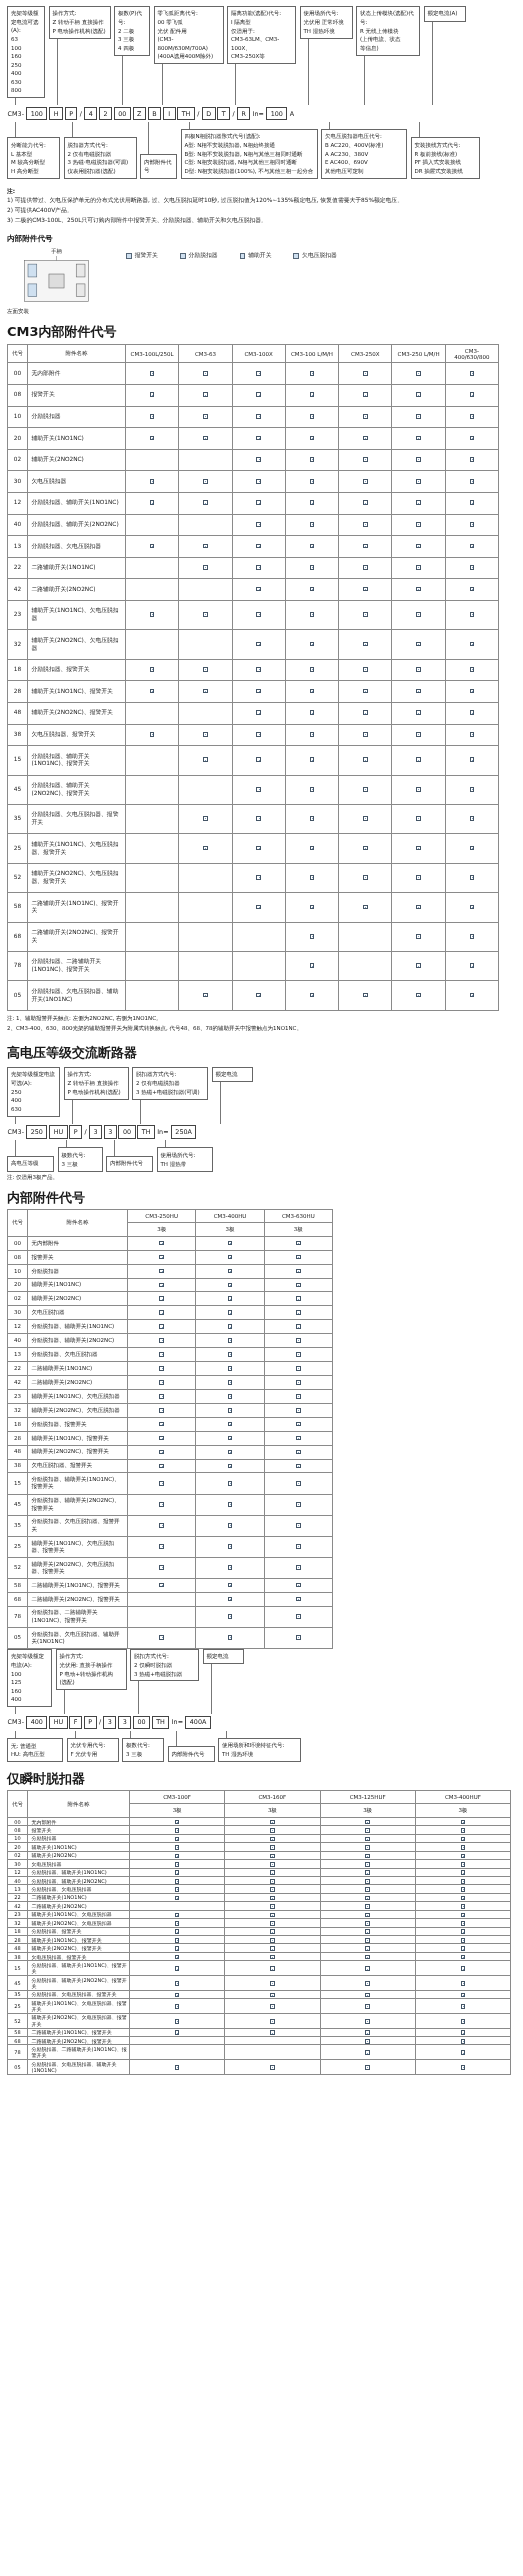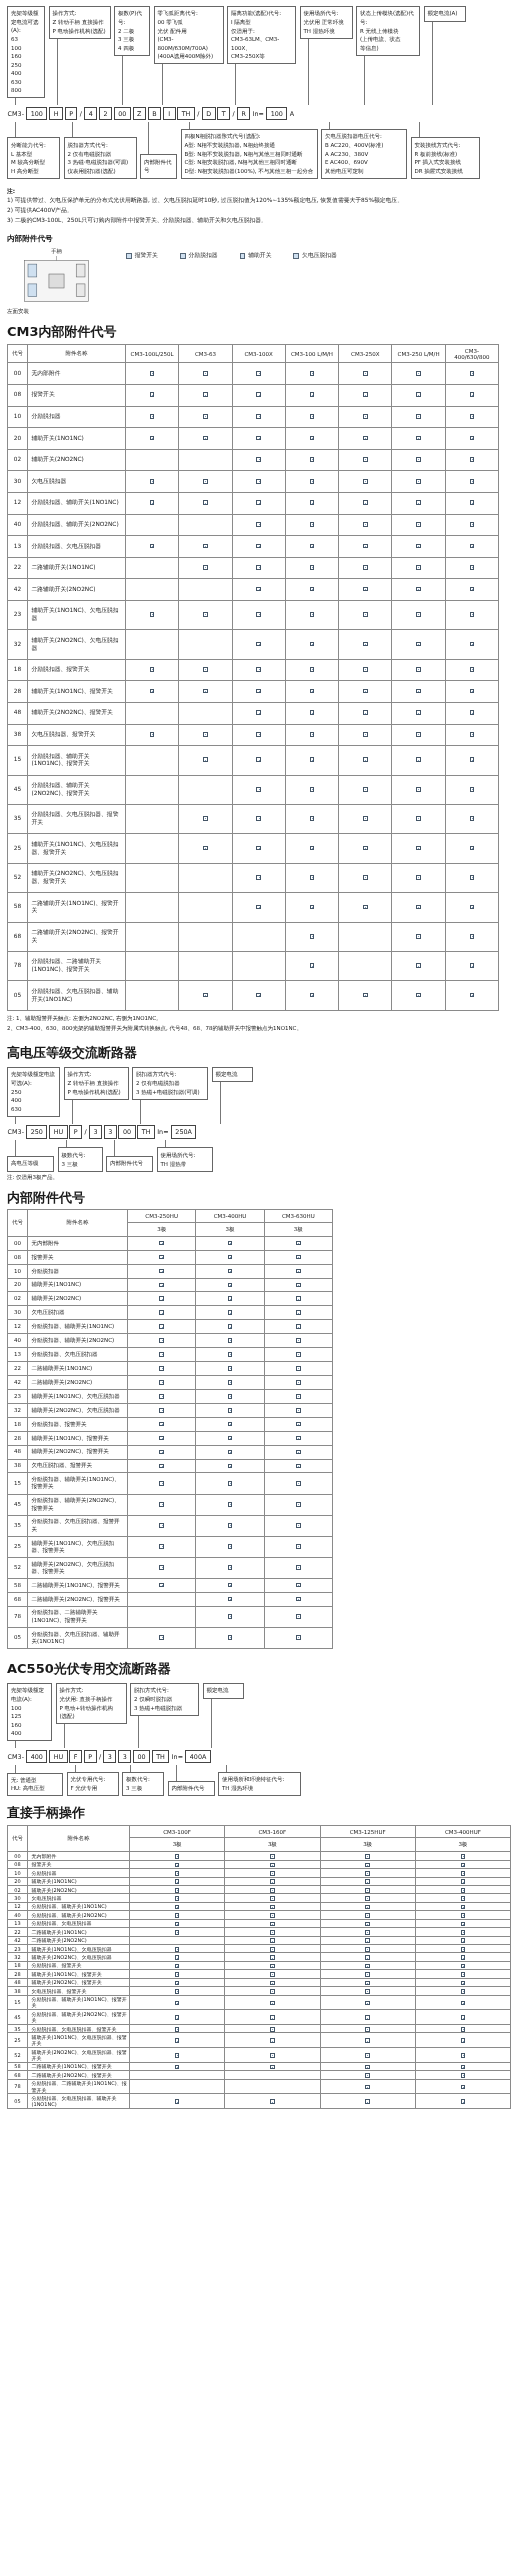--- a/index.html
+++ b/index.html
@@ -848,21 +848,20 @@
               <td><span class="mark"></span></td>
               <td><span class="mark"></span></td>
               <td><span class="mark"></span></td>
             </tr>
           </tbody>
         </table>
       </div>
   </section>
 
   <section>
-    <h2>AC550光伏专用交流断路器</h2>
     <div class="diagram">
       <div class="anno-row">
           <div class="anno-col" style="width: 45px;">
             <div class="anno-box">
               <div class="anno-title">壳架等级额定电流(A):</div>
               <div>100</div>
               <div>125</div>
               <div>160</div>
               <div>400</div>
             </div>
@@ -936,21 +935,21 @@
           </div>
           <div class="anno-col" style="width: 83px;">
             <div class="connector"></div>
             <div class="anno-box">
               <div class="anno-title">使用场所和环境特征代号:</div>
               <div>TH 湿热环境</div>
             </div>
           </div>
         </div>
     </div>
-    <h4>直接手柄操作</h4>
+    <h4>仅瞬时脱扣器</h4>
     <div class="t3">
         <table class="acc-table">
           <thead>
             <tr>
               <th rowspan="2">代号</th>
               <th rowspan="2">附件名称</th>
               <th>CM3-100F</th>
               <th>CM3-160F</th>
               <th>CM3-125HUF</th>
               <th>CM3-400HUF</th>

